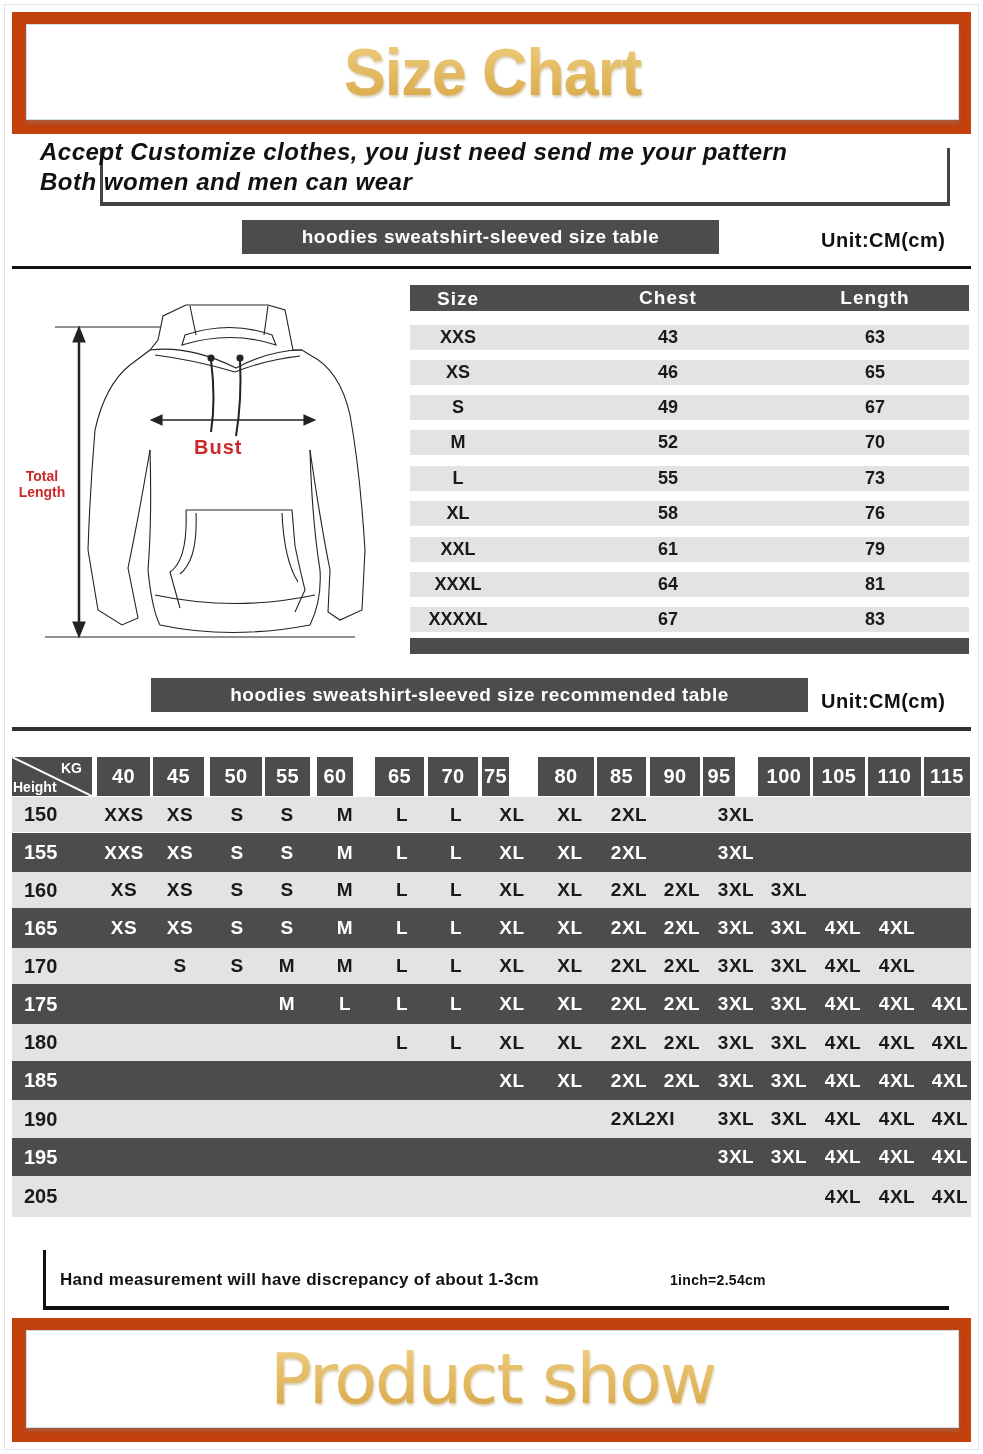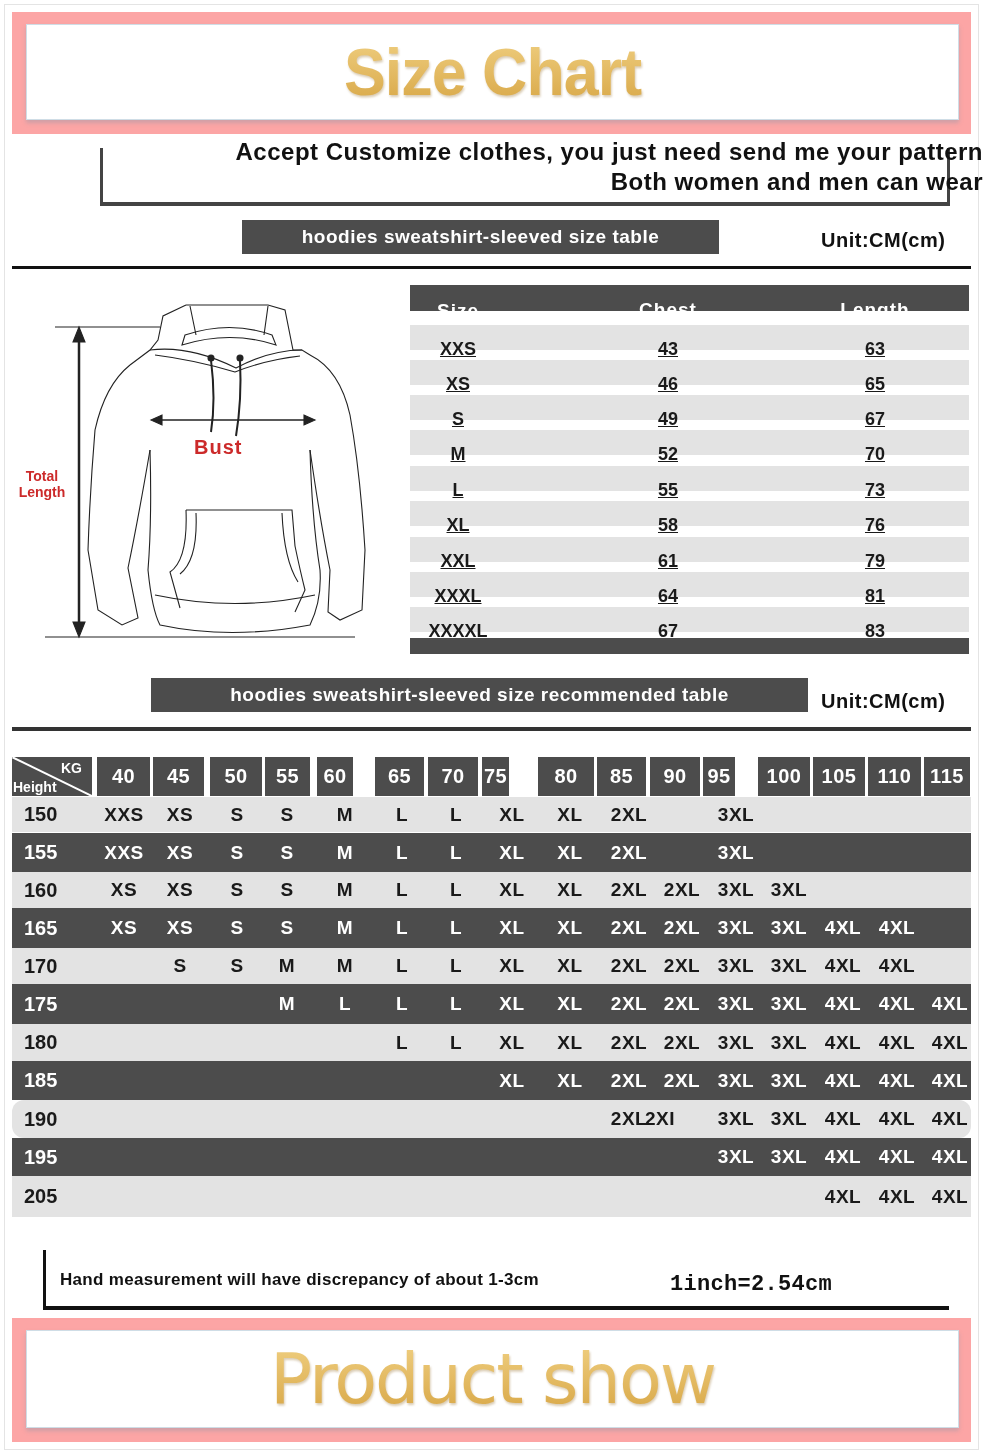--- a/index.html
+++ b/index.html
@@ -1,36 +1,36 @@
 <!DOCTYPE html>
 <html><head>
 <meta charset="utf-8">
 <style>
   * { box-sizing: border-box; margin: 0; padding: 0; }
   body { width: 983px; height: 1454px; background: #ffffff; position: relative; overflow: hidden;
          font-family: "Liberation Sans", "DejaVu Sans", sans-serif; color: #111; }
   .frame { position: absolute; left: 4px; top: 4px; width: 975px; height: 1446px; border: 1px solid #e4e4e4; }
 
   
-  .banner { position: absolute; left: 12px; width: 959px; height: 122px; background: #fca5a5; }
+  .banner { position: absolute; left: 12px; width: 959px; height: 122px; background: #c2410c; }
   .banner .inner { position: absolute; left: 14px; top: 12px; right: 12px; bottom: 14px; background: #fff;
                    border: 1px solid #cfdde6; box-shadow: 0 3px 4px rgba(120,150,170,.35); }
   .banner .title { position: absolute; left: 0; right: 0; top: 0; bottom: 0; display: flex; align-items: center; justify-content: center;
                    font-weight: bold; color: #d9ad4c;
                    background: linear-gradient(#f3d58a, #d4a03c); -webkit-background-clip: text; background-clip: text; -webkit-text-fill-color: transparent;
                    text-shadow: none; filter: drop-shadow(1px 2px 1px rgba(150,110,40,.35)); }
   #banner-top { top: 12px; }
   #banner-top .title { font-size: 66px; letter-spacing: -1px; transform: scaleX(0.95); }
   #banner-bottom { top: 1318px; height: 124px; }
   #banner-bottom .title { font-size: 70px; font-weight: normal; font-family: "DejaVu Sans", sans-serif; letter-spacing: -2px; }
 
   
   .notice { position: absolute; left: 100px; top: 148px; width: 850px; height: 58px;
             border-left: 3px solid #444; border-right: 3px solid #444; border-bottom: 4px solid #444; }
-  .notice-line { position: absolute; left: 0; width: 983px; text-align: right; font-weight: bold; letter-spacing: 0.5px; }
+  .notice-line { position: absolute; left: 0; width: 983px; text-align: left; font-weight: bold; letter-spacing: 0.5px; font-style: italic; }
   #notice-l1 { top: 138px; font-size: 24px; left: 40px; width: 943px; }
   #notice-l2 { top: 168px; font-size: 24px; left: 40px; width: 943px; }
 
   .section-bar { position: absolute; height: 34px; background: #4c4c4c; color: #fff; font-weight: bold; font-size: 19px;
                  display: flex; align-items: center; justify-content: center; letter-spacing: 0.5px; }
   #bar1 { left: 242px; top: 220px; width: 477px; }
   #bar2 { left: 151px; top: 678px; width: 657px; }
   .unit { position: absolute; font-size: 20px; font-weight: bold; letter-spacing: 0.5px; }
   #unit1 { left: 821px; top: 229px; }
   #unit2 { left: 821px; top: 690px; }
@@ -41,21 +41,21 @@
   
   .diagram { position: absolute; left: 10px; top: 290px; width: 380px; height: 360px; }
   .measure-label { position: absolute; color: #cc2a2a; font-weight: bold; }
   #total-length-label { left: 14px; top: 468px; font-size: 14px; line-height: 16px; text-align: center; width: 56px; }
   #bust-label { left: 194px; top: 436px; font-size: 20px; letter-spacing: 1px; }
 
   
   .size-table { position: absolute; left: 410px; top: 285px; width: 560px; }
   .st-head { position: absolute; left: 0; top: 0; width: 559px; height: 26px; background: #4c4c4c; color: #fff; font-weight: bold; font-size: 19px; letter-spacing: 1px; }
   .st-row { position: absolute; left: 0; width: 559px; height: 25px; background: #e3e3e3; font-weight: bold; font-size: 18px; color: #1a1a1a; }
-  .st-cell { position: absolute; top: 12px; height: 100%; display: flex; align-items: center; justify-content: center; text-decoration: underline; }
+  .st-cell { position: absolute; top: 0; height: 100%; display: flex; align-items: center; justify-content: center; }
   .c-size { left: 0; width: 96px; }
   .c-chest { left: 208px; width: 100px; }
   .c-length { left: 415px; width: 100px; }
   .st-head .c-size { left: 0; width: 96px; align-items: flex-end; padding-bottom: 1px; }
   .st-foot { position: absolute; left: 0; top: 353px; width: 559px; height: 16px; background: #4c4c4c; }
   .rh-cell { position: absolute; top: 757px; height: 39px; background: #4c4c4c; color: #fff; font-weight: bold; font-size: 20px;
              display: flex; align-items: center; justify-content: center; letter-spacing: 0.5px; }
   .corner { position: absolute; left: 12px; top: 757px; width: 80px; height: 39px; background: #4c4c4c; color: #fff; overflow: hidden; }
   .corner .kg { position: absolute; right: 10px; top: 3px; font-size: 14px; font-weight: bold; }
   .corner .ht { position: absolute; left: 1px; bottom: 1px; font-size: 14px; font-weight: bold; }
@@ -63,21 +63,21 @@
   .rr { position: absolute; left: 12px; width: 959px; font-weight: bold; font-size: 19px; }
   .rr.light { background: #e3e3e3; color: #1a1a1a; }
   .rr.dark { background: #4c4c4c; color: #fff; }
   .rr .ht { position: absolute; left: 12px; top: 0; height: 100%; display: flex; align-items: center; font-size: 20px; }
   .rr .v { position: absolute; top: 0; height: 100%; width: 60px; margin-left: -30px; display: flex; align-items: center; justify-content: center; letter-spacing: 0.5px; }
 
   
   .note-box { position: absolute; left: 43px; top: 1250px; width: 906px; height: 60px; border-left: 3px solid #111; border-bottom: 4px solid #111; }
   .note-text { position: absolute; top: 1270px; font-weight: bold; font-size: 17px; letter-spacing: 0.3px; }
   #note1 { left: 60px; }
-  #note2 { left: 670px; top: 1272px; font-size: 22px; font-family: Liberation Mono, monospace; }
+  #note2 { left: 670px; top: 1272px; font-size: 14px; }
 </style>
 </head>
 <body>
 
 <div class="frame"></div>
 
 <div class="banner" id="banner-top">
   <div class="inner">
     <div class="title">Size Chart</div>
   </div>
@@ -327,21 +327,21 @@
       <div class="v" style="left: 500px;">XL</div>
       <div class="v" style="left: 558px;">XL</div>
       <div class="v" style="left: 617px;">2XL</div>
       <div class="v" style="left: 670px;">2XL</div>
       <div class="v" style="left: 724px;">3XL</div>
       <div class="v" style="left: 777px;">3XL</div>
       <div class="v" style="left: 831px;">4XL</div>
       <div class="v" style="left: 885px;">4XL</div>
       <div class="v" style="left: 938px;">4XL</div>
     </div>
-    <div class="rr light" style="top: 1100px; height: 38px; border-radius: 12px;">
+    <div class="rr light" style="top: 1100px; height: 38px;">
       <div class="ht">190</div>
       <div class="v" style="left: 617px;">2XL</div>
       <div class="v" style="left: 648px;">2XI</div>
       <div class="v" style="left: 724px;">3XL</div>
       <div class="v" style="left: 777px;">3XL</div>
       <div class="v" style="left: 831px;">4XL</div>
       <div class="v" style="left: 885px;">4XL</div>
       <div class="v" style="left: 938px;">4XL</div>
     </div>
     <div class="rr dark" style="top: 1138px; height: 38px;">

